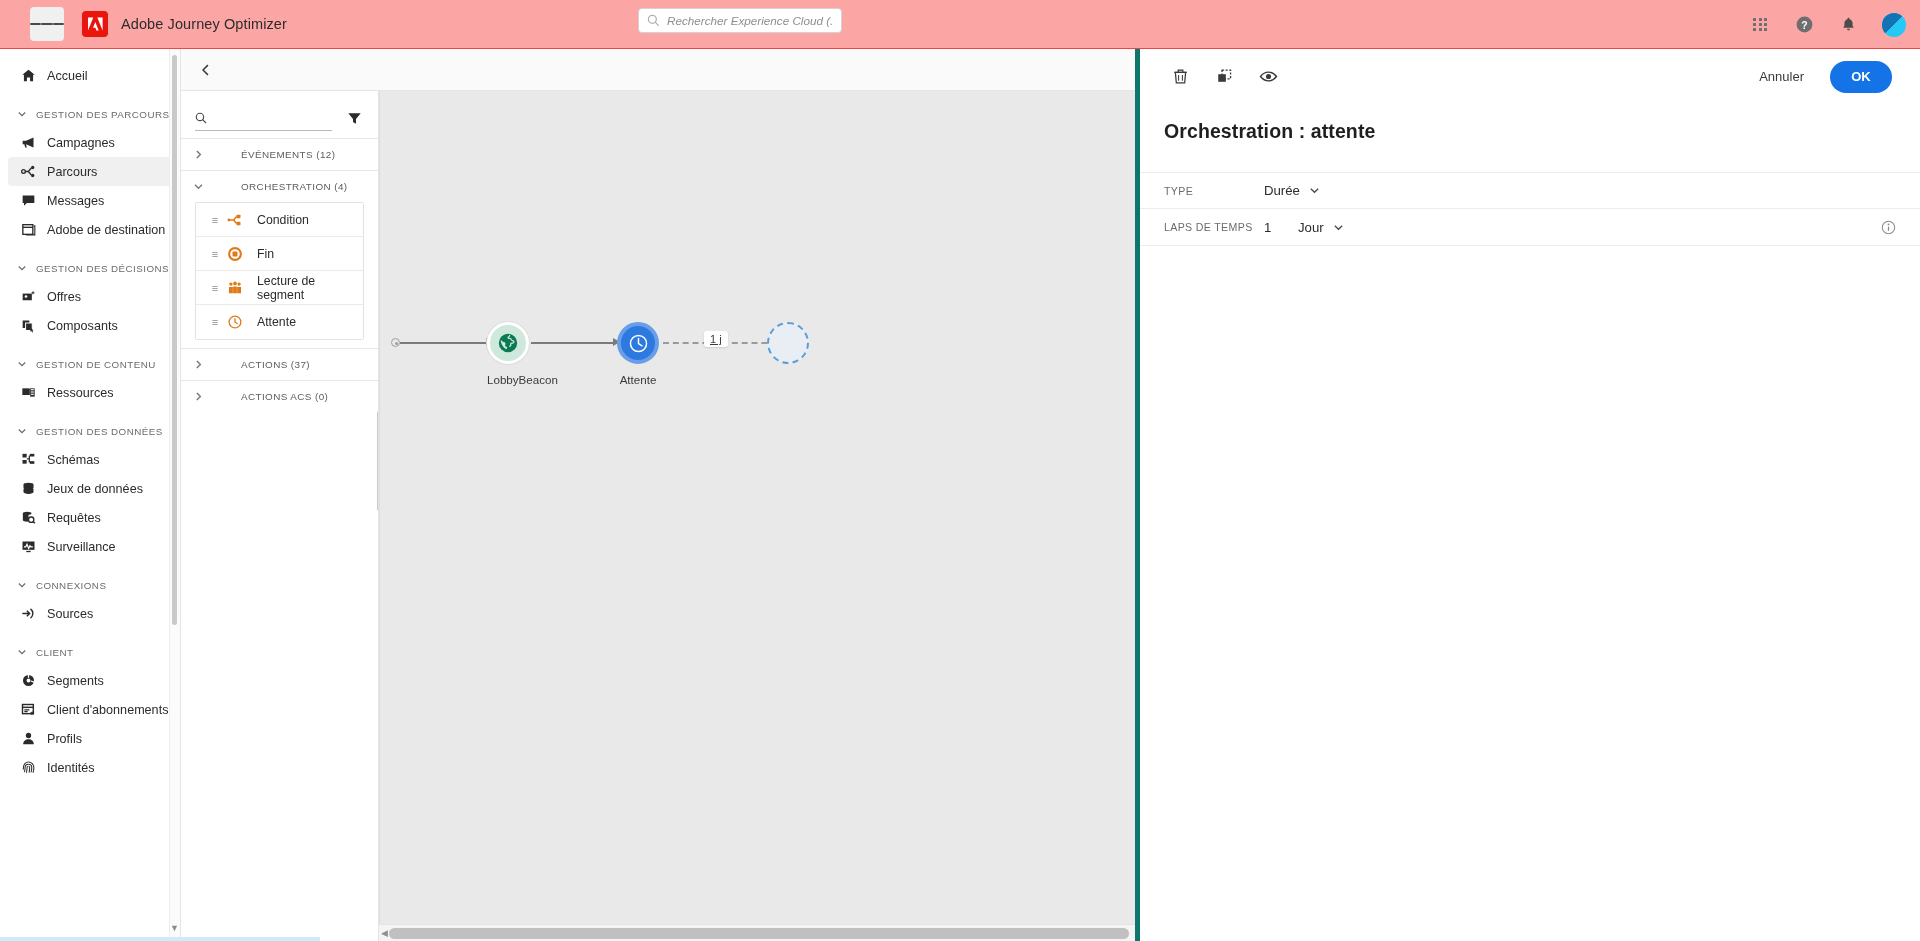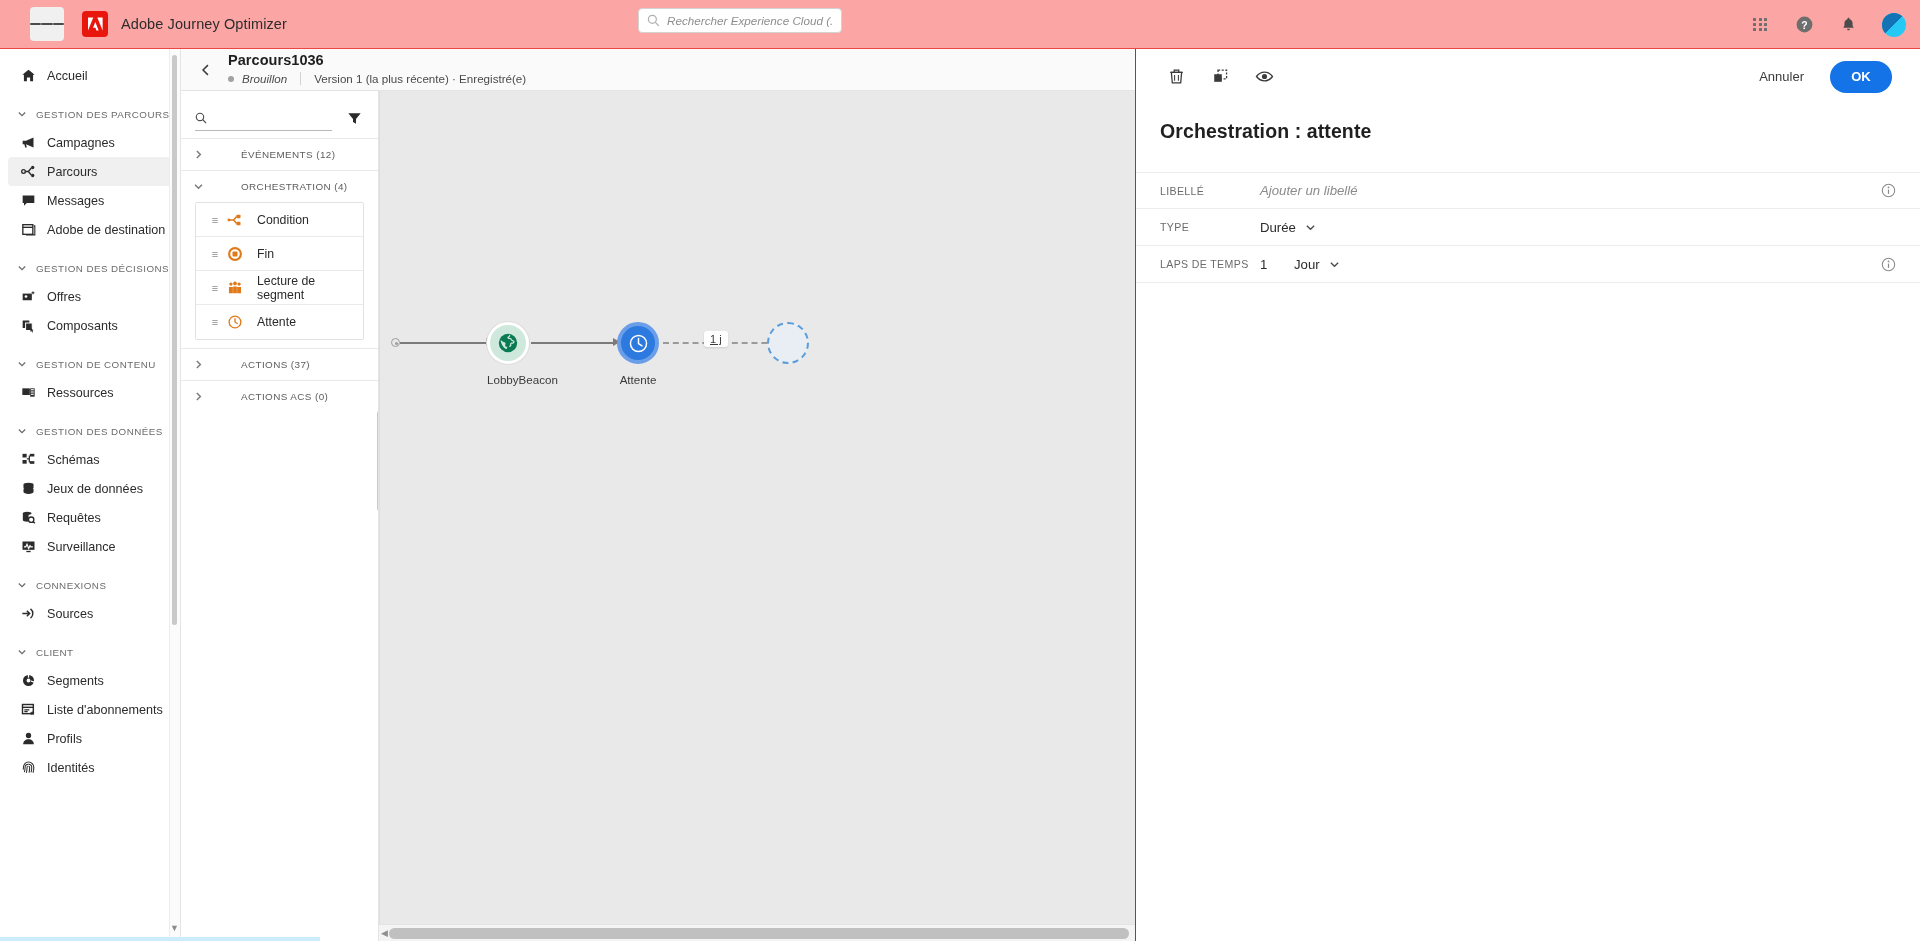--- a/index.html
+++ b/index.html
@@ -166,21 +166,21 @@
   }
   .canvas-hsb {
     position:absolute; left:10px; top:3px; width:740px; height:11px; background:#c0c0c0; border-radius:6px;
   }
   .canvas-hsb-arrow { position:absolute; left:2px; top:3px; font-size:9px; color:#8f8f8f; }
   .canvas-left-rule { position:absolute; left:0; top:0; width:1px; height:850px; background:#dedede; }
 
   
   .rightpanel {
     position:absolute; top:49px; left:1135px; width:785px; height:892px;
-    background:#fff; border-left:1px solid #0f766e;
+    background:#fff; border-left:5px solid #0f766e;
   }
   .rp-toolbar { display:flex; align-items:center; height:55px; padding: 0 28px; }
   .rp-ic { width:24px;height:24px; margin-right:20px; display:flex;align-items:center;justify-content:center;cursor:pointer;}
   .rp-spacer { flex:1; }
   .rp-cancel { font-size:13px; color:#3b3b3b; margin-right:26px; cursor:pointer; }
   .rp-ok {
     background:#1473e6; color:#fff; font-size:13px; font-weight:bold;
     border:none; border-radius:16px; height:32px; width:62px; cursor:pointer;
     font-family:inherit;
   }
@@ -449,21 +449,21 @@
       </div>
       <div class="nav-item">
         <span class="ic">
           <svg viewBox="0 0 18 18" width="15" height="15">
             <rect x="1.8" y="3" width="13" height="11" fill="none" stroke="#2b2b2b" stroke-width="1.7"></rect>
             <path d="M1.8 6.4h13" stroke="#2b2b2b" stroke-width="1.7"></path>
             <path d="M4 9.4h6M4 11.6h4" stroke="#2b2b2b" stroke-width="1.5"></path>
             <path d="M13.4 10.6l.8 1.8 1.9.2-1.4 1.3.4 1.9-1.7-1-1.7 1 .4-1.9-1.4-1.3 1.9-.2z" fill="#2b2b2b"></path>
           </svg>
         </span>
-        <span>Liste d'abonnements</span>
+        <span>Client d'abonnements</span>
       </div>
       <div class="nav-item">
         <span class="ic">
           <svg viewBox="0 0 18 18" width="15" height="15">
             <circle cx="9" cy="5.4" r="3.2" fill="#2b2b2b"></circle>
             <path d="M2.6 16c0-3.6 2.8-6 6.4-6s6.4 2.4 6.4 6z" fill="#2b2b2b"></path>
           </svg>
         </span>
         <span>Profils</span>
       </div>
@@ -489,29 +489,20 @@
       <div class="nav-sb"></div>
       <div class="nav-arrow" style="bottom:9px;">▼</div>
     </div>
   </div>
 
   <div class="journey-header">
     <div class="back-btn">
       <svg viewBox="0 0 16 16" width="14" height="14">
         <path d="M10.2 2.4L4.6 8l5.6 5.6" fill="none" stroke="#3b3b3b" stroke-width="1.7"></path>
       </svg>
-    </div>
-    <div class="jh-text">
-      <div class="jh-title">Parcours1036</div>
-      <div class="jh-sub">
-        <span class="jh-dot"></span>
-        <span class="jh-status">Brouillon</span>
-        <span class="jh-div"></span>
-        <span>Version 1 (la plus récente) · Enregistré(e)</span>
-      </div>
     </div>
   </div>
 
   <div class="palette">
     <div class="pal-search">
       <div class="pal-search-field">
         <svg width="14" height="14" viewBox="0 0 16 16">
           <circle cx="6.6" cy="6.6" r="4.9" fill="none" stroke="#4b4b4b" stroke-width="1.5"></circle>
           <line x1="10.3" y1="10.3" x2="14.8" y2="14.8" stroke="#4b4b4b" stroke-width="1.5"></line>
         </svg>
@@ -678,31 +669,20 @@
         </svg>
       </div>
       <div class="rp-spacer"></div>
       <div class="rp-cancel">Annuler</div>
       <button class="rp-ok">OK</button>
     </div>
 
     <div class="rp-title">Orchestration : attente</div>
 
     <div class="rp-form">
-      <div class="rp-row">
-        <div class="rp-label">LIBELLÉ</div>
-        <div class="rp-placeholder">Ajouter un libellé</div>
-        <div class="rp-info">
-          <svg viewBox="0 0 16 16" width="15" height="15">
-            <circle cx="8" cy="8" r="6.6" fill="none" stroke="#8a8a8a" stroke-width="1.15"></circle>
-            <circle cx="8" cy="4.7" r=".95" fill="#8a8a8a"></circle>
-            <path d="M8 7v4.6" stroke="#8a8a8a" stroke-width="1.3"></path>
-          </svg>
-        </div>
-      </div>
 
       <div class="rp-row">
         <div class="rp-label">TYPE</div>
         <div class="rp-value rp-select">
           <span>Durée</span>
           <svg class="chev" viewBox="0 0 12 12" width="11" height="11">
             <path d="M2 4.2L6 8l4-3.8" fill="none" stroke="#4b4b4b" stroke-width="1.5"></path>
           </svg>
         </div>
       </div>

